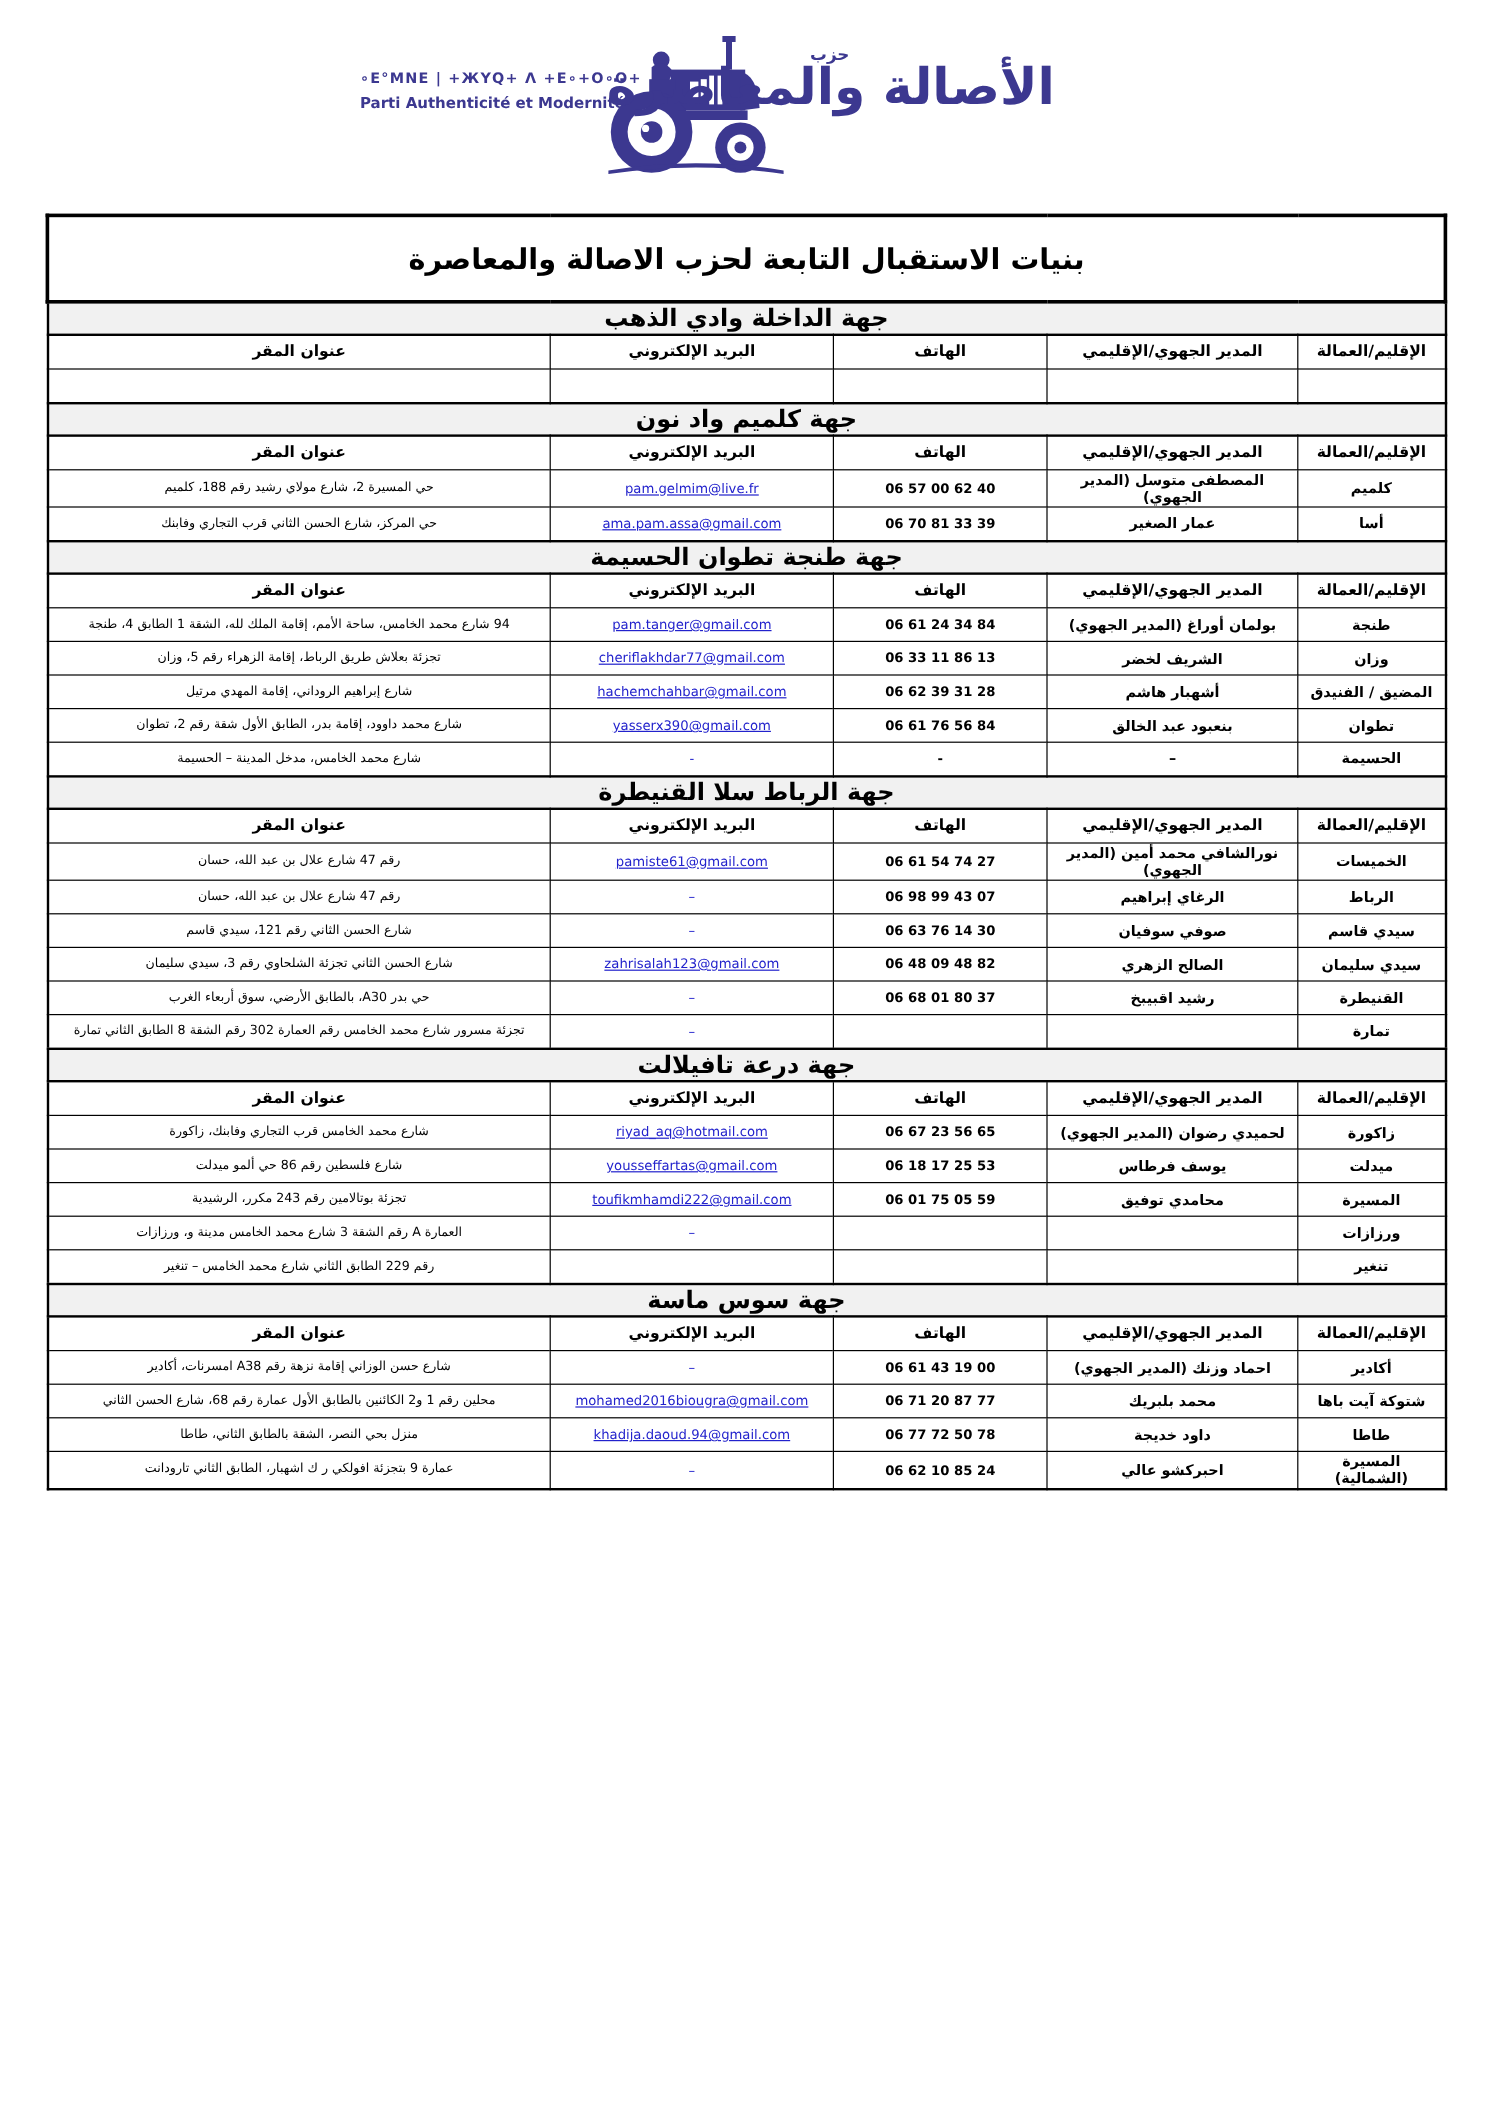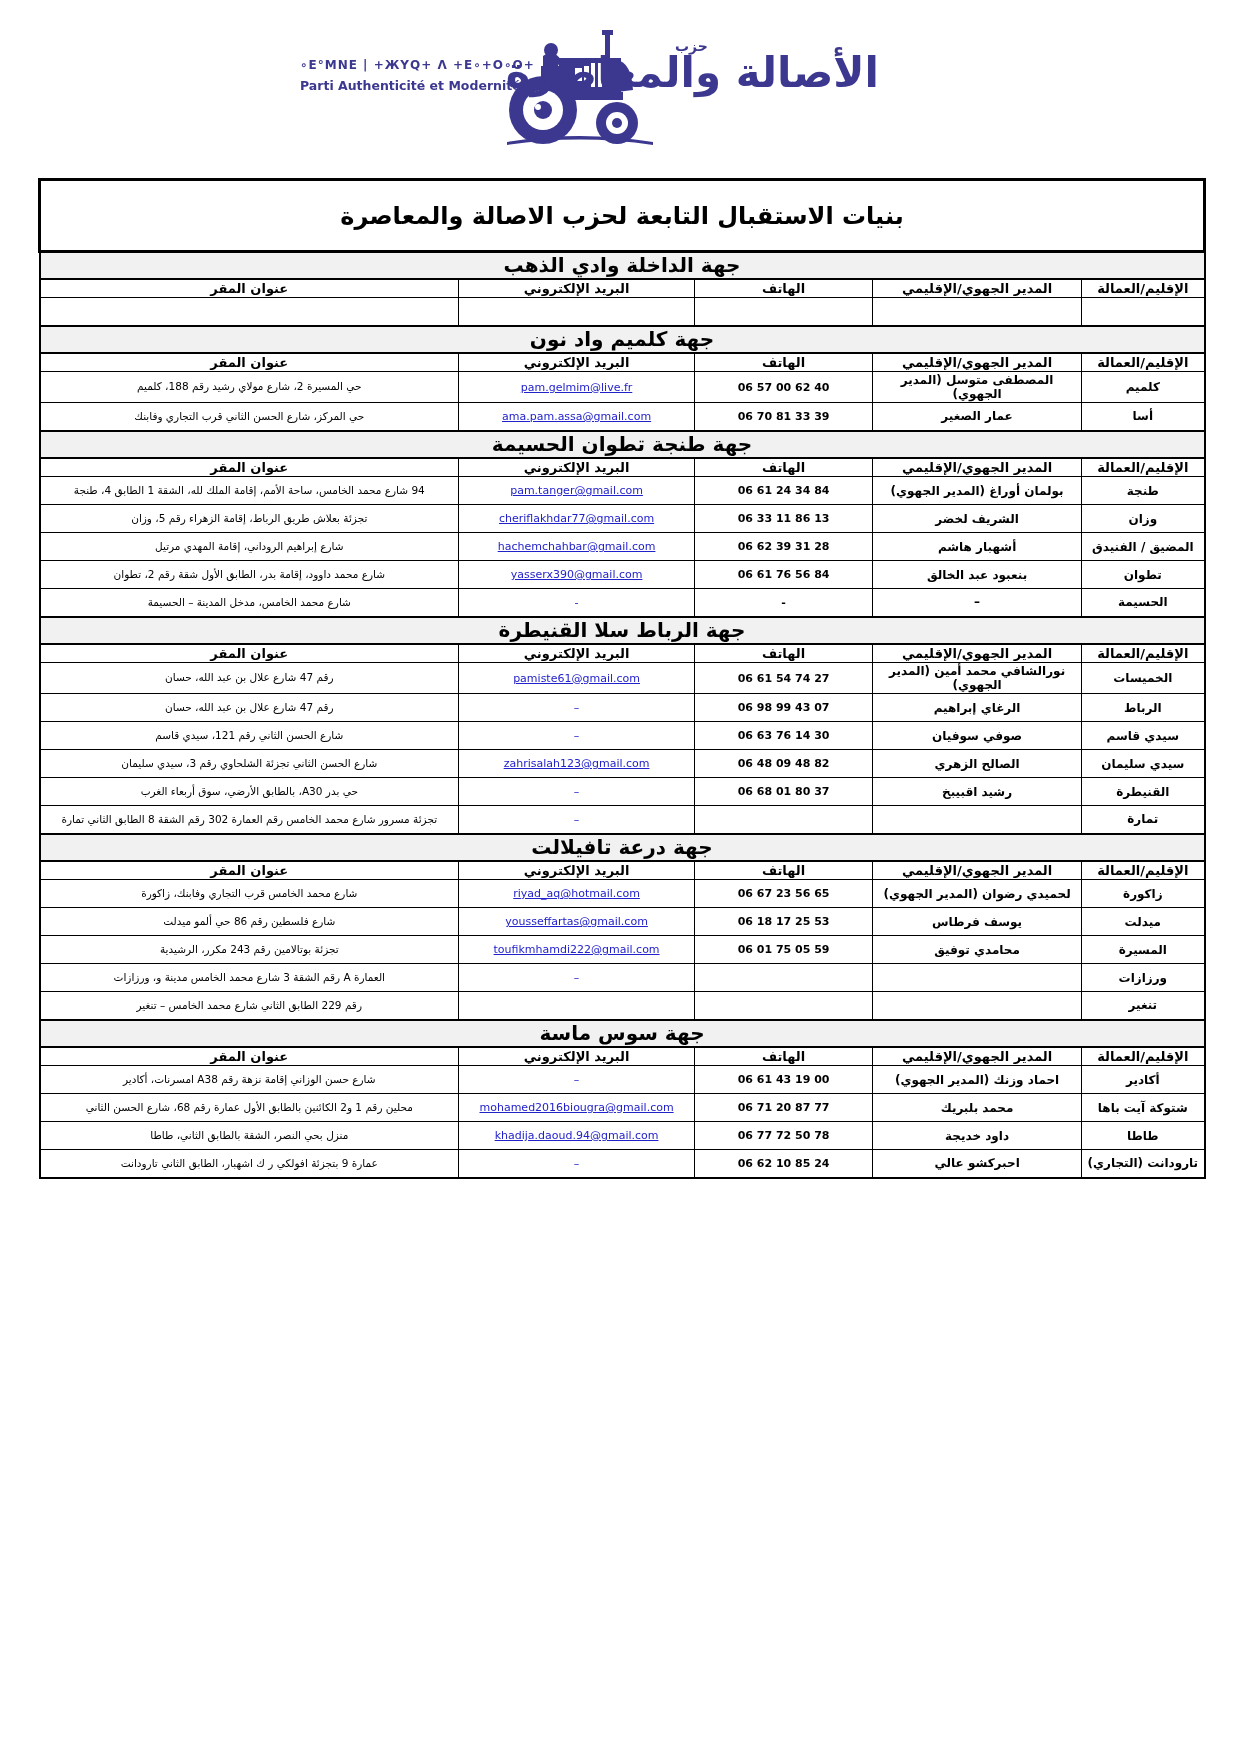--- a/index.html
+++ b/index.html
@@ -29,21 +29,21 @@
     height:72px; border:3px solid #000 !important;
     text-align:center; vertical-align:middle;
     font-size:24px; font-weight:bold; color:#000;
   }
   .section-bar {
     height:27px; background:#f1f1f1; text-align:center; vertical-align:middle;
     font-size:20px; font-weight:bold;
     border-top:2px solid #000 !important; border-bottom:2px solid #000 !important;
     border-left:2px solid #000 !important; border-right:2px solid #000 !important;
   }
-  .header-row th { height:19px; font-size:13px; font-weight:bold; text-align:center; vertical-align:middle; background:#fff; }
+  .header-row th { height:29px; font-size:13px; font-weight:bold; text-align:center; vertical-align:middle; background:#fff; }
   .data-row td { height:28px; text-align:center; vertical-align:middle; padding:1px 4px; }
   .cell-province { font-size:12px; font-weight:bold; }
   .cell-director { font-size:12px; font-weight:bold; }
   .cell-phone { font-size:11px; font-weight:bold; direction:ltr; }
   .cell-email { font-size:11px; direction:ltr; }
   .cell-email a { color:#2222cc; text-decoration:underline; }
   .cell-email.dash-cell { color:#2222cc; }
   .cell-address { font-size:10.5px; line-height:1.25; }
 </style>
 </head>
@@ -313,21 +313,21 @@
           <td class="cell-address">محلين رقم 1 و2 الكائنين بالطابق الأول عمارة رقم 68، شارع الحسن الثاني</td>
         </tr>
         <tr class="data-row">
           <td class="cell-province">طاطا</td>
           <td class="cell-director">داود خديجة</td>
           <td class="cell-phone">06 77 72 50 78</td>
           <td class="cell-email"><a href="#">khadija.daoud.94@gmail.com</a></td>
           <td class="cell-address">منزل بحي النصر، الشقة بالطابق الثاني، طاطا</td>
         </tr>
         <tr class="data-row">
-          <td class="cell-province">تارودانت (التجاري)</td>
+          <td class="cell-province">المسيرة (الشمالية)</td>
           <td class="cell-director">احبركشو عالي</td>
           <td class="cell-phone">06 62 10 85 24</td>
           <td class="cell-email dash-cell">–</td>
           <td class="cell-address">عمارة 9 بتجزئة افولكي ر ك اشهبار، الطابق الثاني تارودانت</td>
         </tr>
       </tbody>
   </table>
 
 </div>
 

